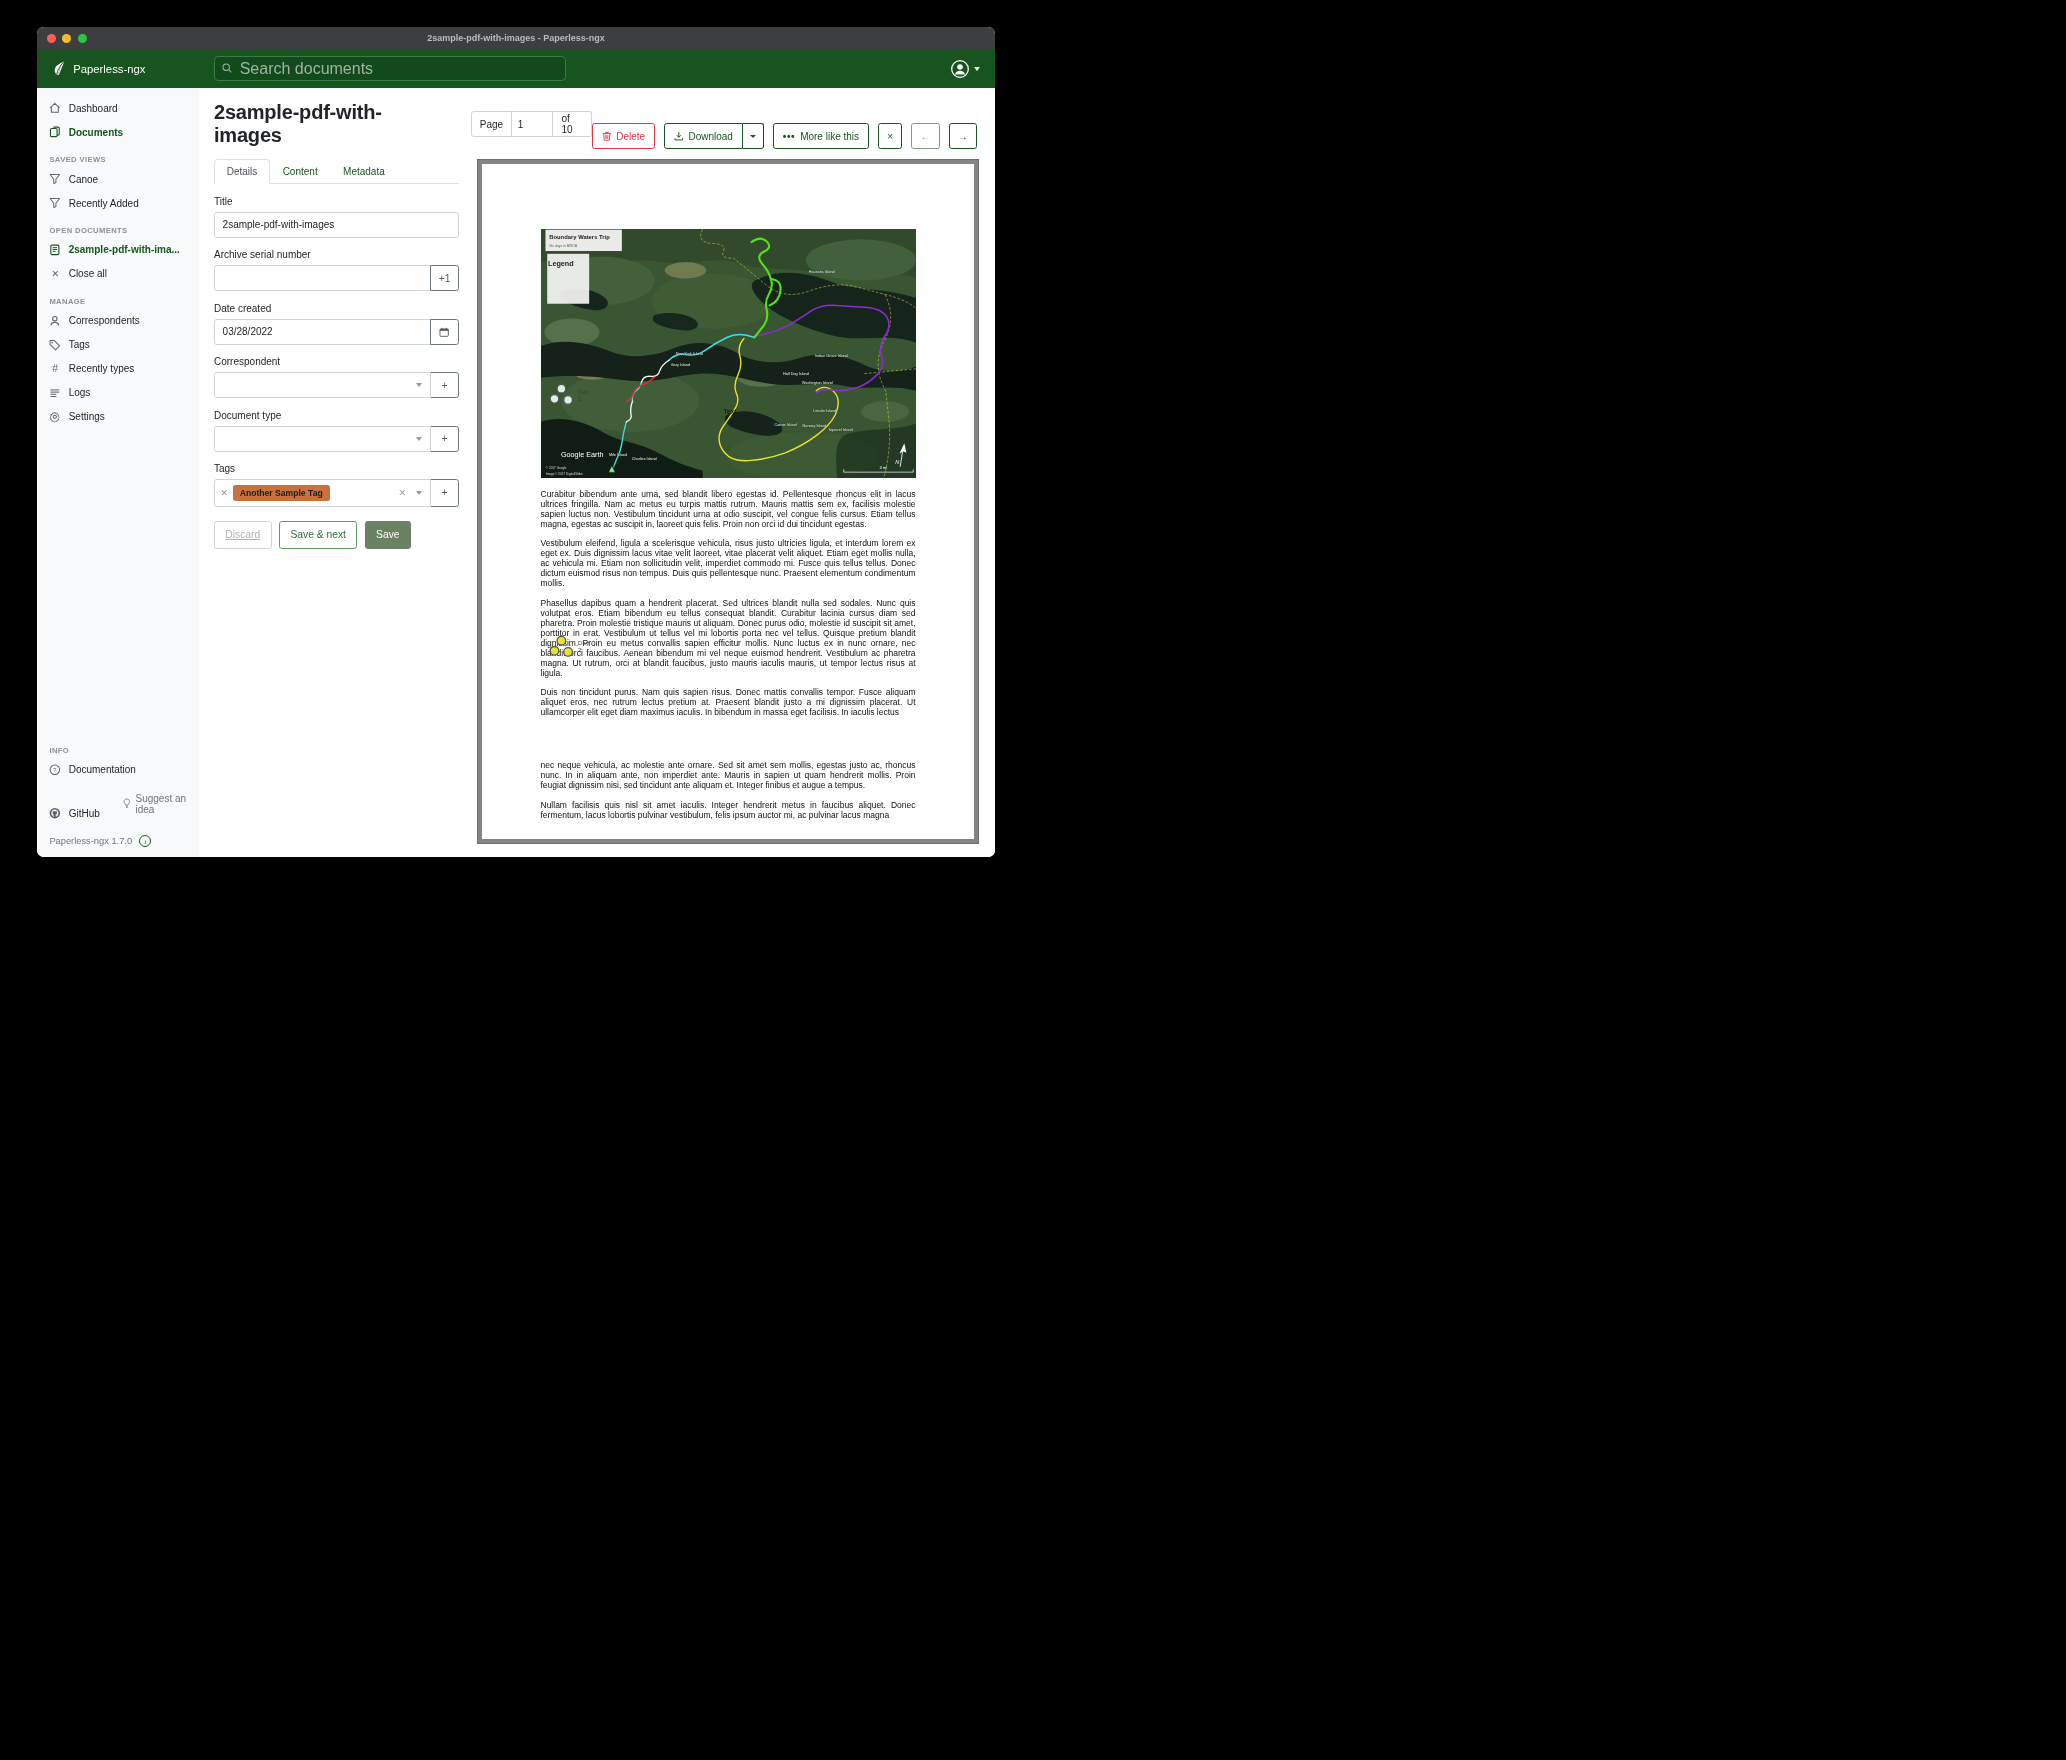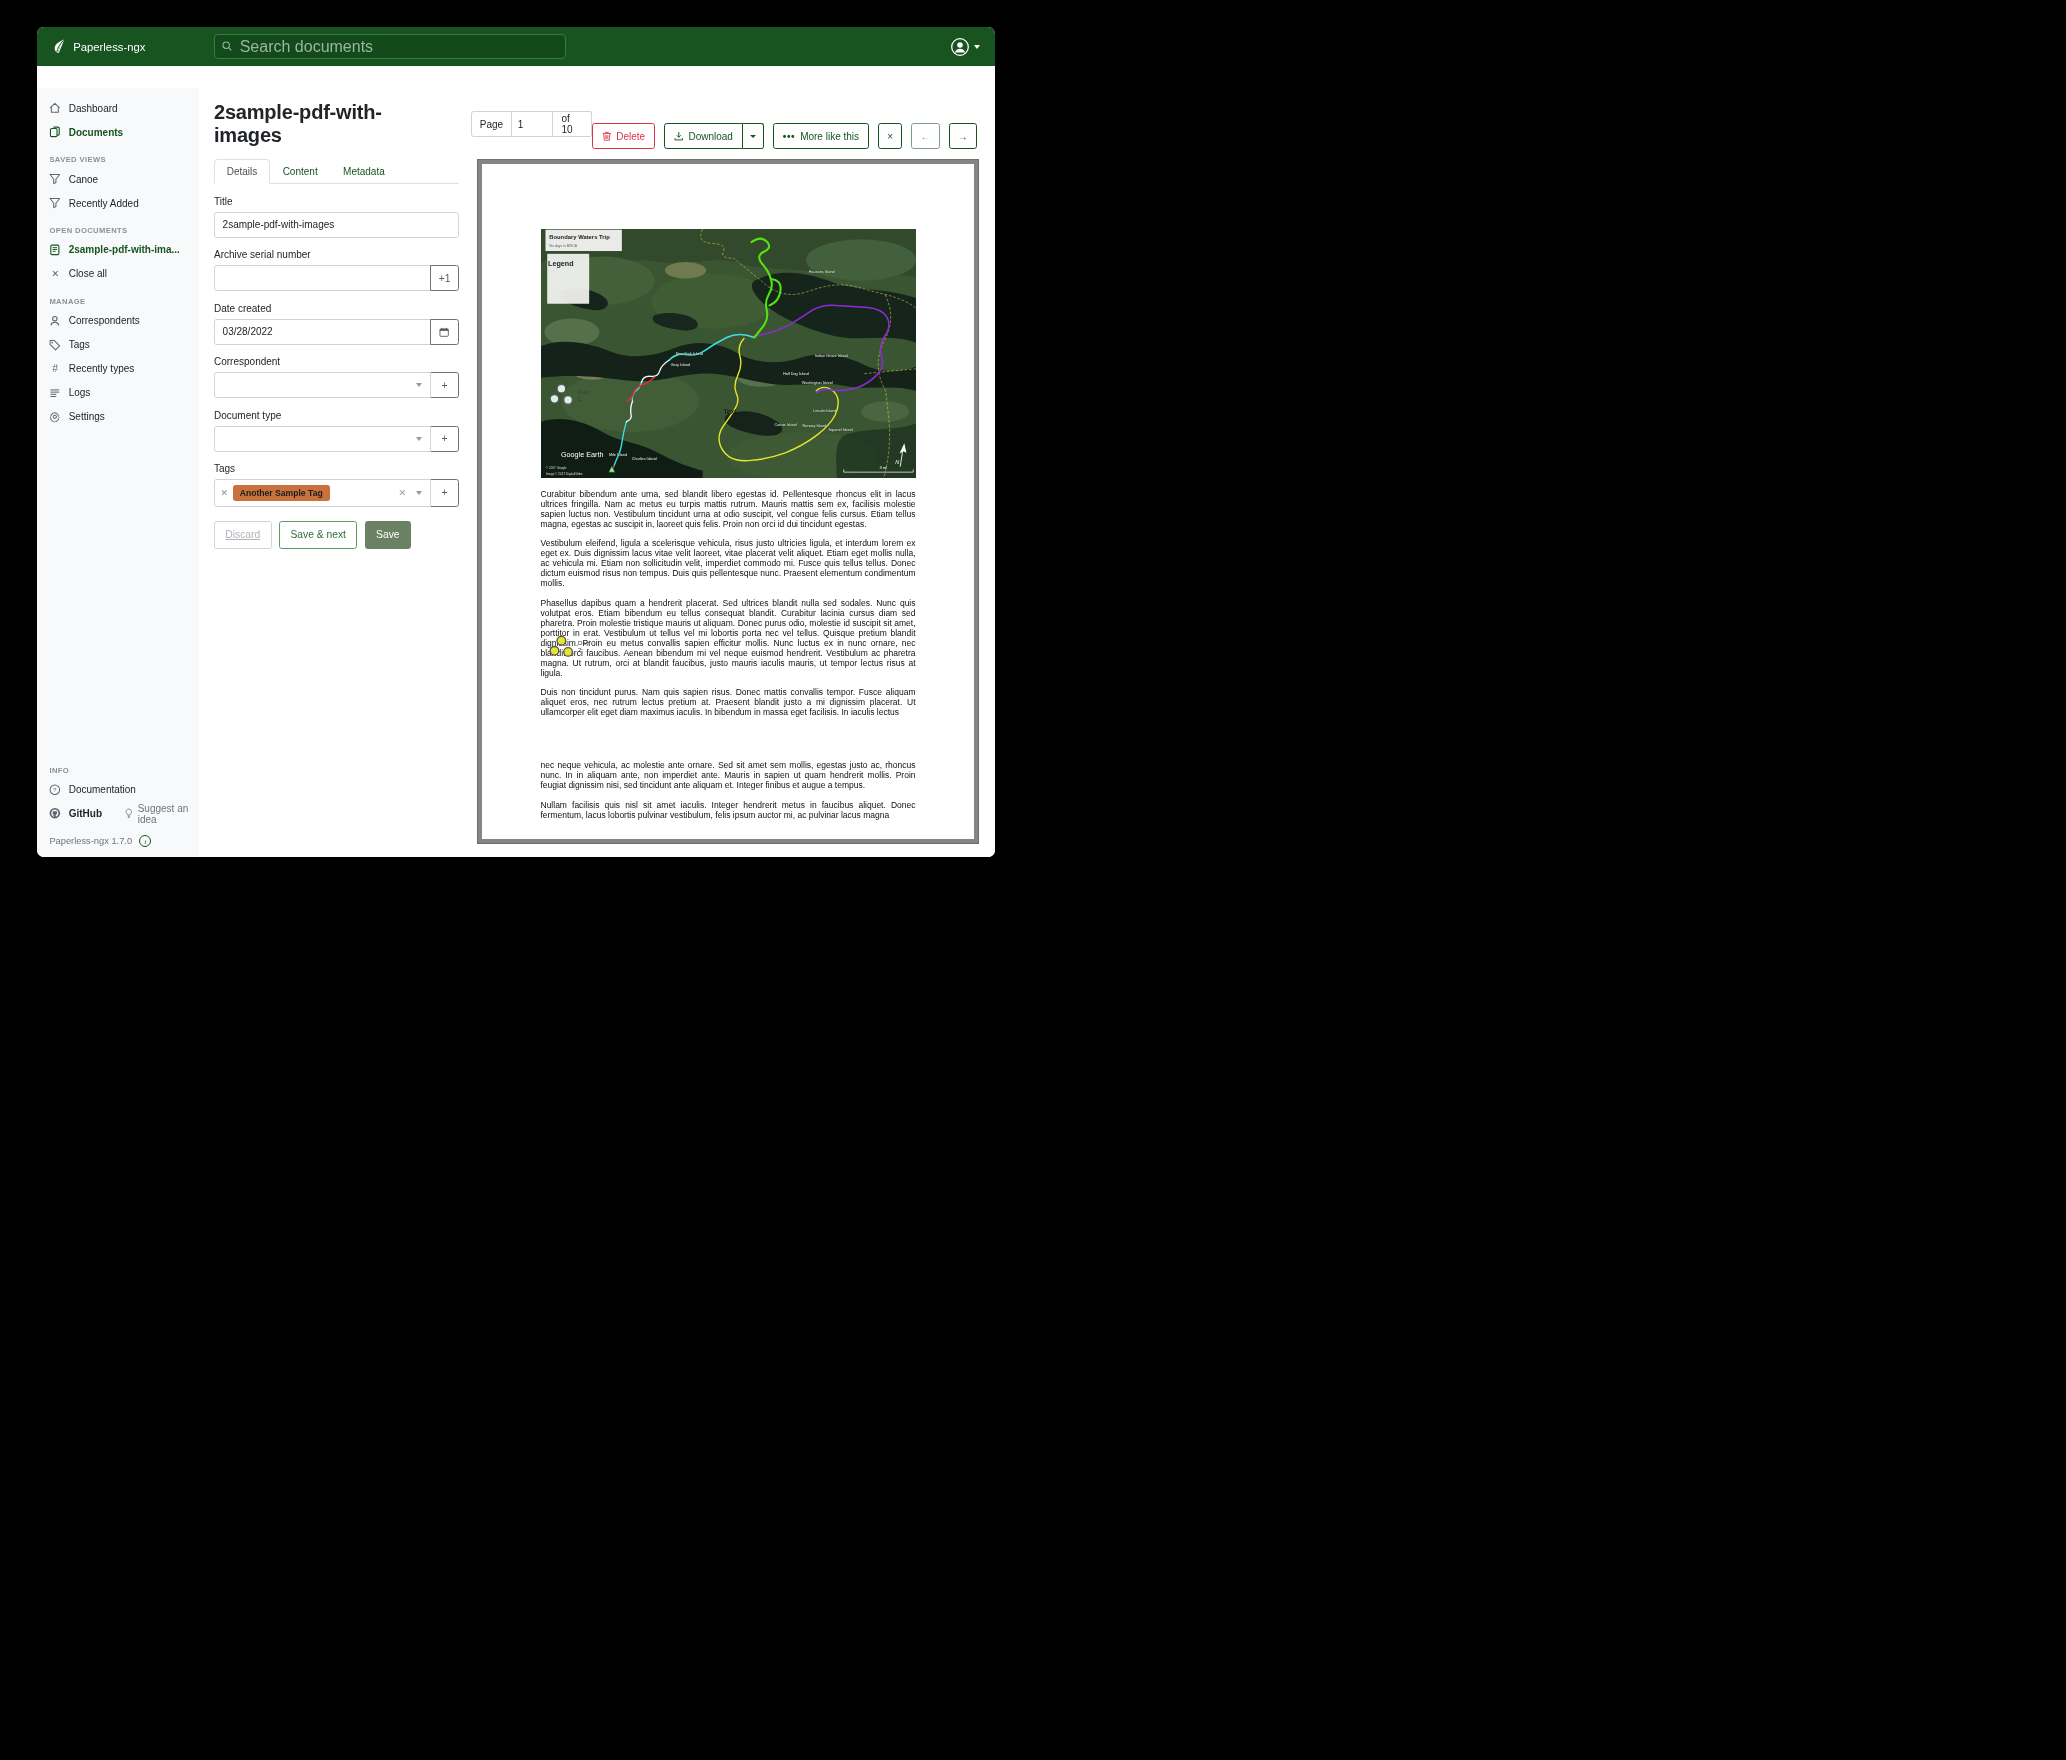--- a/index.html
+++ b/index.html
@@ -84,20 +84,28 @@
   .mlabel.dark{fill:#0e0e0e;font-size:20px;stroke:none;}
   .legend-row{display:flex;align-items:center;gap:4.1px;margin:2.1px 0;}
   .legend-row span{font-size:6.2px;color:#3c3c3c;}
   svg text{font-family:"Liberation Sans",sans-serif;}
 </style>
 </head>
 <body>
 
 <div class="window">
 
+  <div class="titlebar">
+    <div class="lights">
+      <span class="light red"></span>
+      <span class="light yellow"></span>
+      <span class="light green"></span>
+    </div>
+    <div class="titlebar-text">2sample-pdf-with-images - Paperless-ngx</div>
+  </div>
 
   <nav class="navbar">
     <div class="brand">
       <span style="display:flex;">
         <svg width="15" height="16.5" viewBox="0 0 22 24">
             <path d="M18 2 C10 5 4 9 4 15 C4 20 8 22 10 22 C9 17 11 10 18 2 Z M10 22 C10 14 13 8 18 2" fill="#fff"></path>
             <path d="M7 21 C8 15 11 9 17 3" stroke="#17541f" stroke-width="1.4" fill="none"></path>
           </svg>
       </span>
       <span>Paperless-ngx</span>
@@ -224,21 +232,21 @@
       <div class="side-item">
         <span class="ic">
             <svg width="11.7" height="11.7" viewBox="0 0 16 16" style="font-size:14.5px">
               <circle cx="8" cy="8" r="6.5" fill="none" stroke="currentColor" stroke-width="1.4"></circle>
               <text x="8" y="11" text-anchor="middle" font-size="8.5" fill="currentColor">?</text>
             </svg>
           </span>
         <span>Documentation</span>
       </div>
       <div class="gh-row">
-        <div class="side-item" style="font-weight:700;">
+        <div class="side-item" style="font-weight:400;margin-top:20px;">
           <span class="ic">
               <svg width="12.4" height="12.4" viewBox="0 0 18 18">
                 <circle cx="9" cy="9" r="8" fill="#57606a"></circle>
                 <path d="M9 3.5 C5.9 3.5 3.5 5.9 3.5 9 C3.5 11.5 5.1 13.5 7.3 14.3 C7.6 14.3 7.7 14.2 7.7 14 V12.9 C6.2 13.2 5.8 12.2 5.8 12.2 C5.5 11.6 5.2 11.4 5.2 11.4 C4.7 11 5.2 11 5.2 11 C5.8 11.1 6.1 11.6 6.1 11.6 C6.6 12.5 7.4 12.2 7.7 12.1 C7.8 11.7 7.9 11.5 8.1 11.3 C6.9 11.2 5.6 10.7 5.6 8.6 C5.6 8 5.8 7.5 6.1 7.1 C6.1 7 5.9 6.4 6.2 5.7 C6.2 5.7 6.7 5.5 7.7 6.2 C8.1 6.1 8.6 6 9 6 C9.4 6 9.9 6.1 10.3 6.2 C11.3 5.5 11.8 5.7 11.8 5.7 C12.1 6.4 11.9 7 11.9 7.1 C12.2 7.5 12.4 8 12.4 8.6 C12.4 10.7 11.1 11.2 9.9 11.3 C10.1 11.5 10.3 11.8 10.3 12.3 V14 C10.3 14.2 10.4 14.3 10.7 14.3 C12.9 13.5 14.5 11.5 14.5 9 C14.5 5.9 12.1 3.5 9 3.5 Z" fill="#f8f9fa"></path>
               </svg>
             </span>
           <span>GitHub</span>
         </div>
         <div class="suggest">
           <span style="display:flex;">

